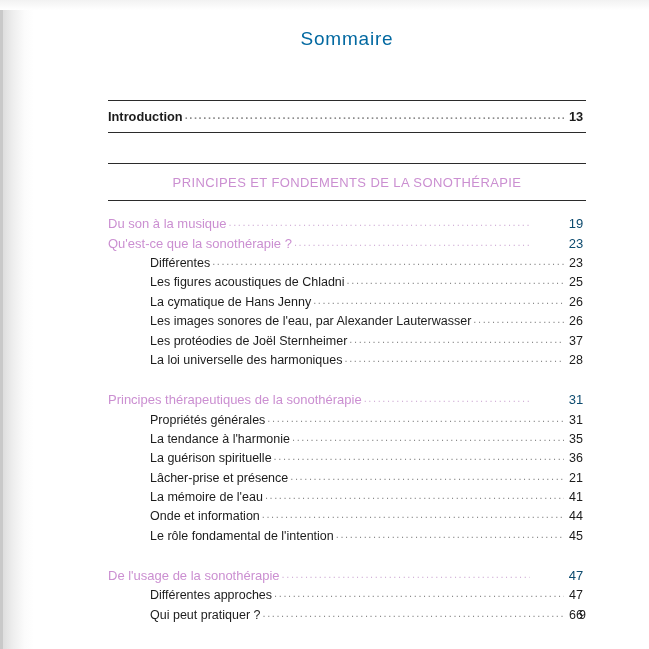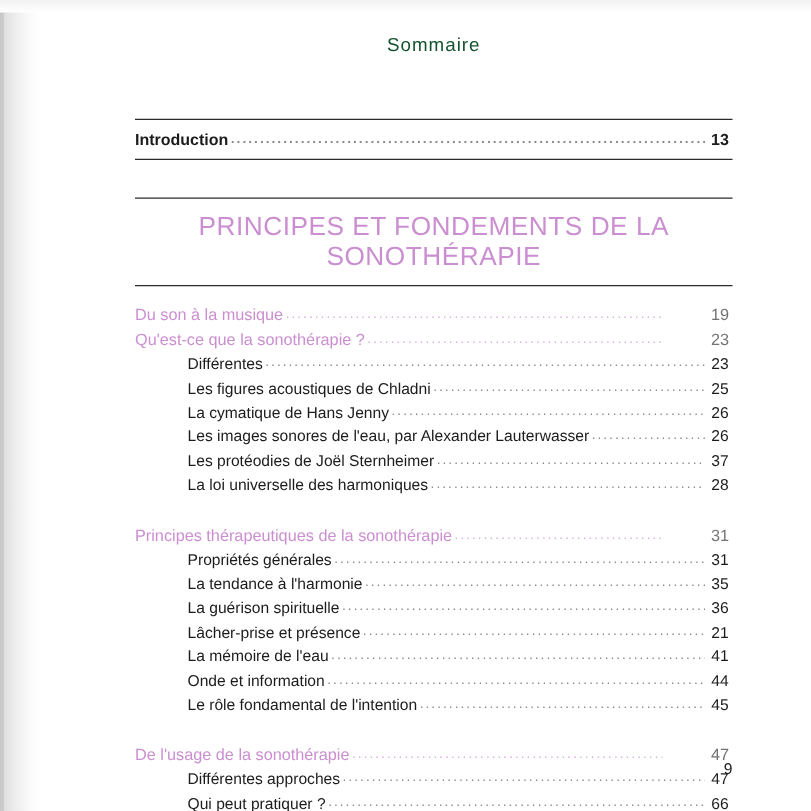--- a/index.html
+++ b/index.html
@@ -51,32 +51,32 @@
 
   .content {
     position: absolute;
     left: 108px;
     top: 0;
     width: 478px;
     height: 649px;
   }
 
   .doc-title {
-    color: #14532d;
-    font-size: 15px;
+    color: #0369a1;
+    font-size: 19px;
     font-weight: normal;
     letter-spacing: 0.8px;
     text-align: center;
     margin: 0;
     padding-top: 28px;
   }
 
   .section-heading {
     color: #cb8fd1;
-    font-size: 21px;
+    font-size: 13px;
     letter-spacing: 0.4px;
     text-align: center;
     margin: 0;
     font-weight: normal;
   }
 
   .rule {
     height: 1px;
     background: #2b2b2b;
     width: 100%;
@@ -108,21 +108,21 @@
     flex: 0 0 auto;
     text-align: center;
     min-width: 20px;
   }
 
   .lvl1 {
     color: #cb8fd1;
     font-size: 13px;
   }
   .lvl1 .toc-page {
-    color: #737373;
+    color: #0c4a6e;
     margin-left: 34px;
   }
   .lvl1 .toc-dots {
     color: #d3b2d8;
   }
   .lvl2 {
     color: #1c1c1c;
     font-size: 12.5px;
     padding-left: 42px;
   }

